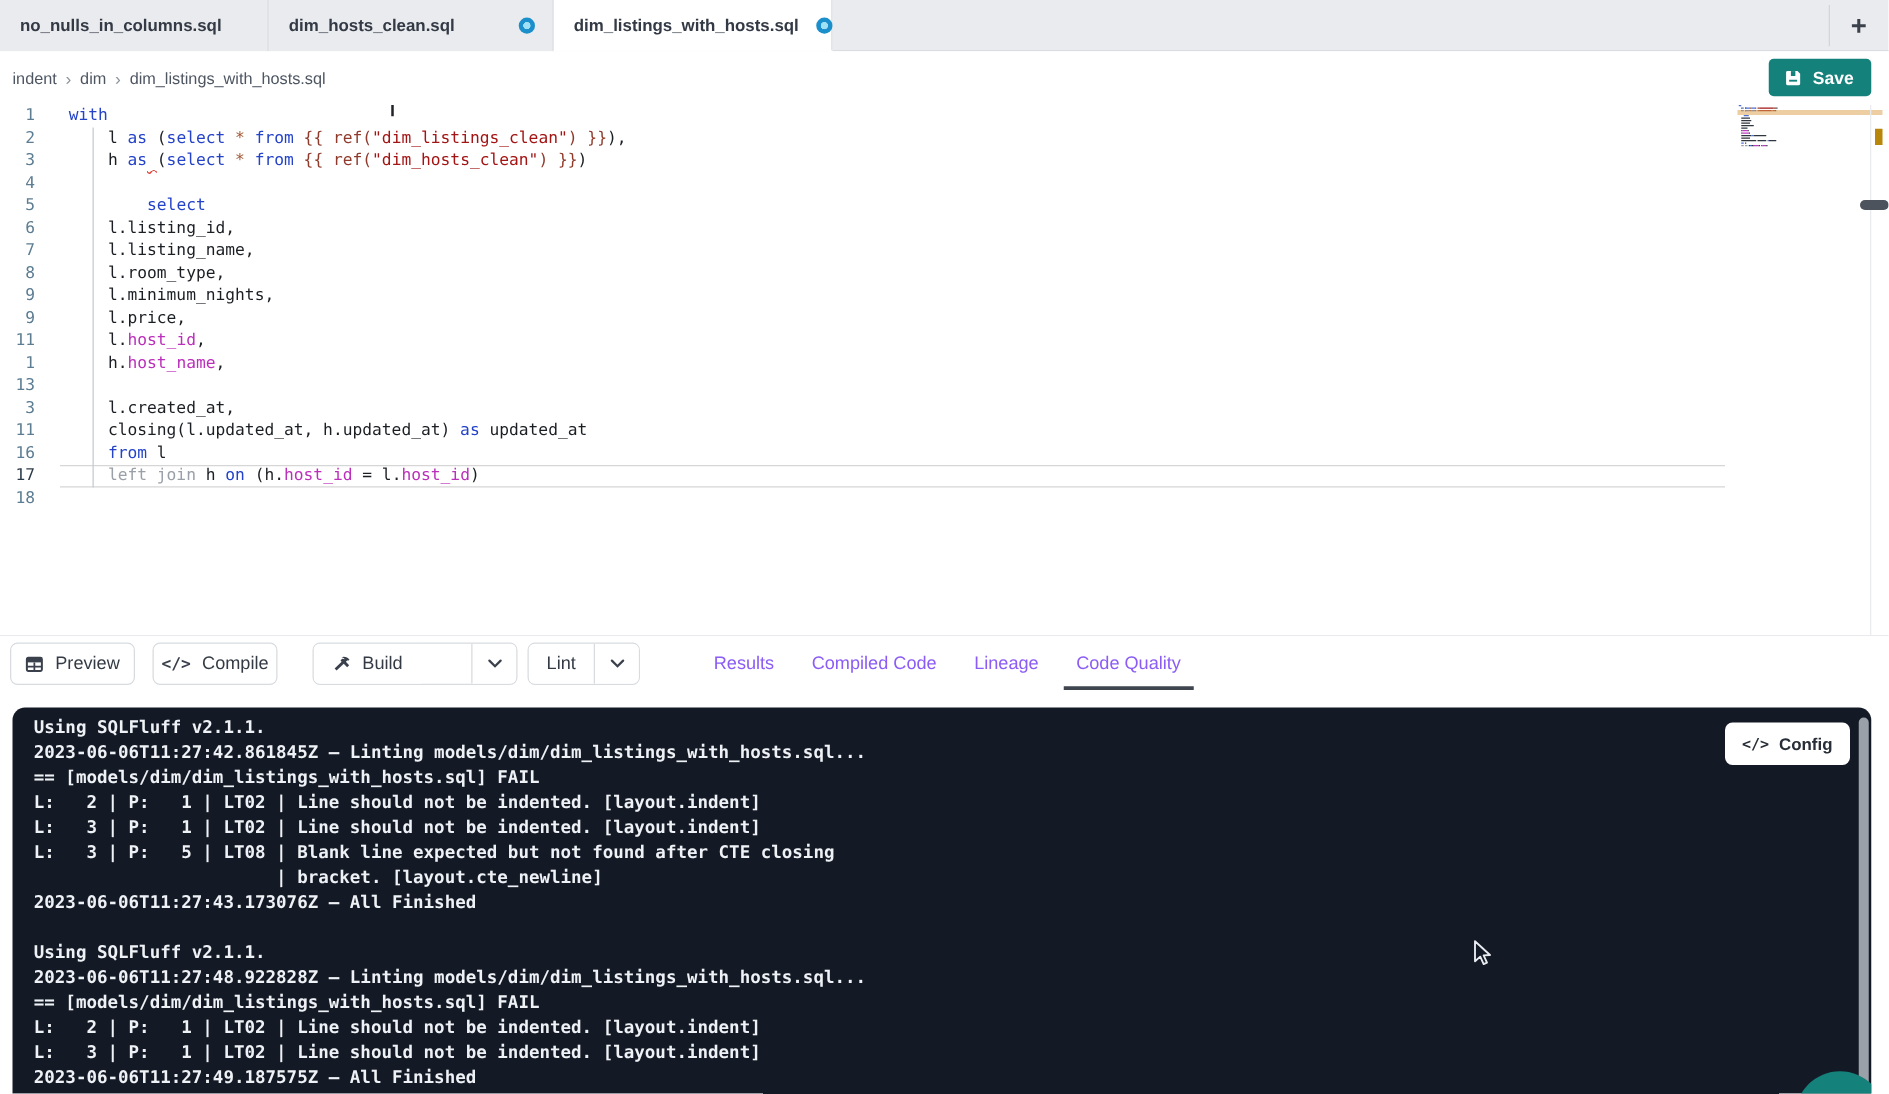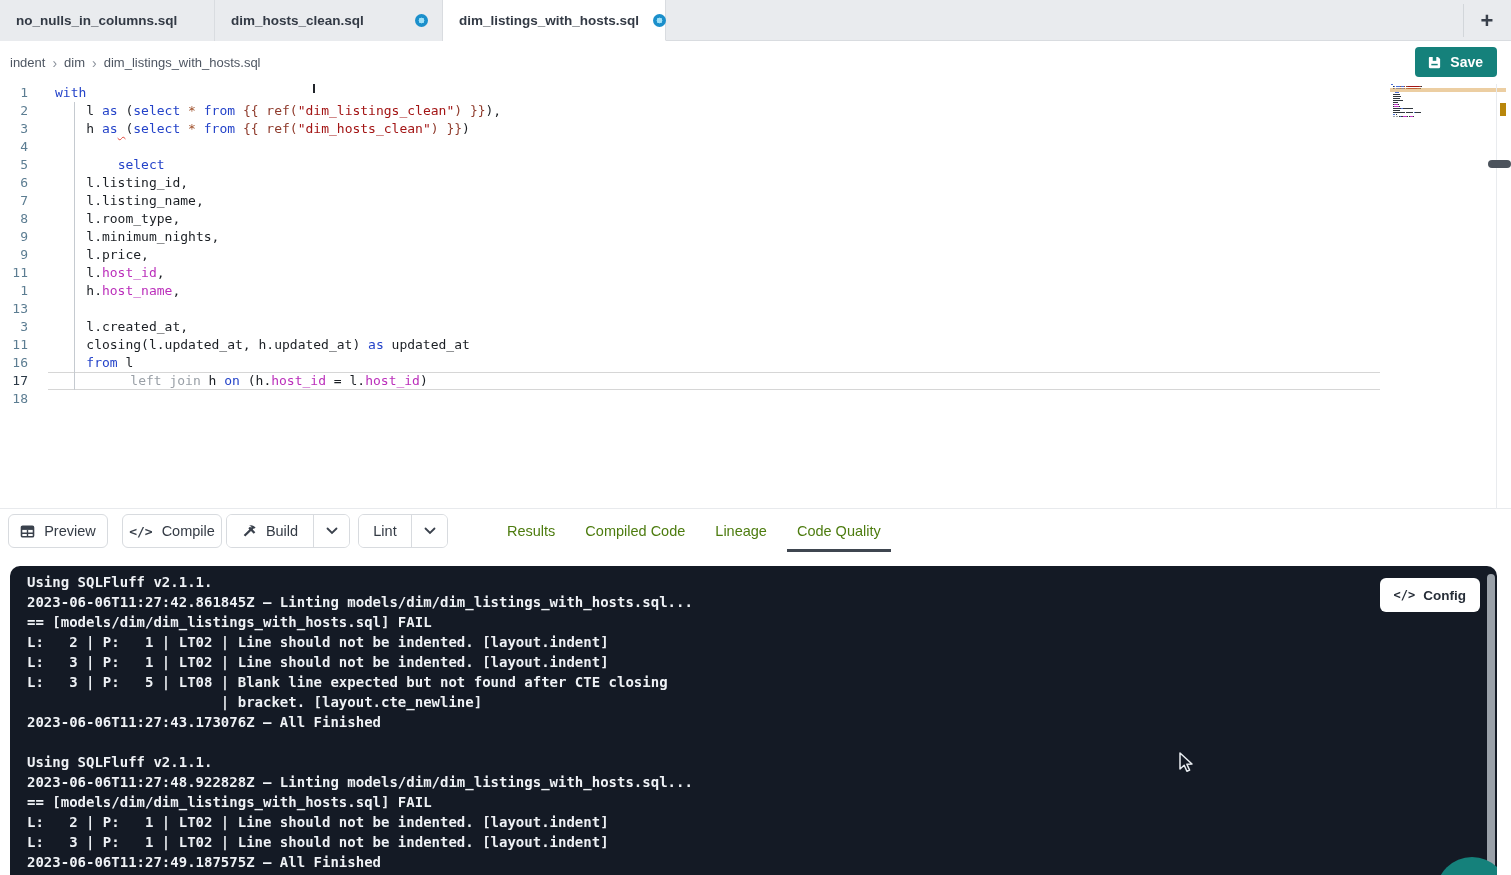--- a/index.html
+++ b/index.html
@@ -49,21 +49,21 @@
   .lcode { margin-left:27px; color:#1b1f24; }
   .active-overlay { position:absolute; left:48px; width:1332px; top:0; height:18px; border-top:1px solid #d6d6d6; border-bottom:1px solid #d6d6d6; pointer-events:none; }
   .codeline.activeln .lnum { color:#2c3a47; }
   .kw   { color:#2443c9; }
   .pl   { color:#1b1f24; }
   .star { color:#a0522d; }
   .jinja{ color:#8f3b2c; }
   .jfn  { color:#8f3b2c; }
   .str  { color:#a31515; }
   .mag  { color:#bb2fbb; }
-  .dim  { color:#9aa0a7;margin-left:44px; }
+  .dim  { color:#9aa0a7; }
   .sqerr{ text-decoration:underline wavy #e0453a; text-decoration-thickness:1px; text-underline-offset:3px; }
   .indent-guide { position:absolute; left:74px; top:18px; width:1px; height:288px; background:#c5cad0; pointer-events:none; }
   
   .minimap { position:absolute; left:1391px; top:0; width:72px; height:420px; }
   .mmrow { display:flex; height:1.4px; margin-bottom:0.6px; }
   .mm-highlight { position:absolute; left:1390px; top:3.5px; width:116px; height:4.4px; background:rgba(221,166,86,.55); }
   .ruler-border { position:absolute; left:1496px; top:0; width:1px; height:425px; background:#e9ebee; }
   .ruler-gold { position:absolute; left:1500px; top:19px; width:6px; height:13px; background:#b8860b; }
   .scroll-dash { position:absolute; left:1488px; top:160px; width:23px; height:8px; border-radius:4px; background:#4c535c; }
   .text-cursor { position:absolute; left:313px; top:0px; width:2px; height:9px; background:#20242a; }
@@ -72,21 +72,21 @@
   .btn {
     height:34px; background:#fff; border:1px solid #d8dbdf; border-radius:6px;
     display:flex; align-items:center; justify-content:center; gap:9px;
     font-family:"Liberation Sans",sans-serif; font-size:14.5px; font-weight:500; color:#343b45; cursor:pointer;
   }
   .btn svg { flex:0 0 auto; }
   .splitbtn { height:34px; display:flex; border:1px solid #d8dbdf; border-radius:6px; background:#fff; overflow:hidden; }
   .splitbtn .main { border:none; border-radius:0; height:32px; }
   .splitbtn .caret { width:36px; height:32px; border-left:1px solid #d8dbdf; display:flex; align-items:center; justify-content:center; cursor:pointer; background:#fff; }
   .ptabs { display:flex; margin-left:44px; height:44px; }
-  .ptab { position:relative; height:44px; display:flex; align-items:center; padding:0 15px; font-size:14.5px; font-weight:500; color:#4d7c0f; cursor:pointer; }
+  .ptab { position:relative; height:44px; display:flex; align-items:center; padding:0 15px; font-size:14.5px; font-weight:500; color:#8b5cf6; cursor:pointer; }
   .ptab.active::after { content:""; position:absolute; left:5px; right:5px; bottom:1px; height:3px; background:#3f4650; }
   
   .terminal {
     position:absolute; left:10px; top:566px; width:1487px; height:309px;
     background:#141a25; border-radius:10px 10px 0 0; overflow:hidden;
   }
   .termout {
     position:absolute; left:17px; top:6px;
     font-family:"DejaVu Sans Mono", monospace; font-size:14px; font-weight:700;
     line-height:20px; color:#eef1f5; white-space:pre;
@@ -319,21 +319,21 @@
         </svg>
       </span>
       <span>Preview</span>
     </button>
 
     <button class="btn" style="margin-left:14px; width:100px;">
       <span class="compile-glyph">&lt;/&gt;</span>
       <span>Compile</span>
     </button>
 
-    <div class="splitbtn" style="margin-left:4px;">
+    <div class="splitbtn" style="margin-left:28px;gap:40px;">
       <button class="btn main" style="width:86px;">
         <span style="display:flex;">
           <svg width="15" height="15" viewBox="0 0 16 16">
             <path d="M9.6 1.4c2 0 3.8 1 4.9 2.5l-1.1.9-.6-.3-1.4 1.3 2.8 3-1.7 1.6-2.9-3-6.1 5.9-1.7-1.7 6-5.8-1-1.2 1.4-1.3 2.2.3C9.9 2.7 8.9 2 7.6 1.9c.6-.3 1.3-.5 2-.5z" fill="#3a414c"></path>
           </svg>
         </span>
         <span>Build</span>
       </button>
       <div class="caret">
         <span style="display:flex;">

